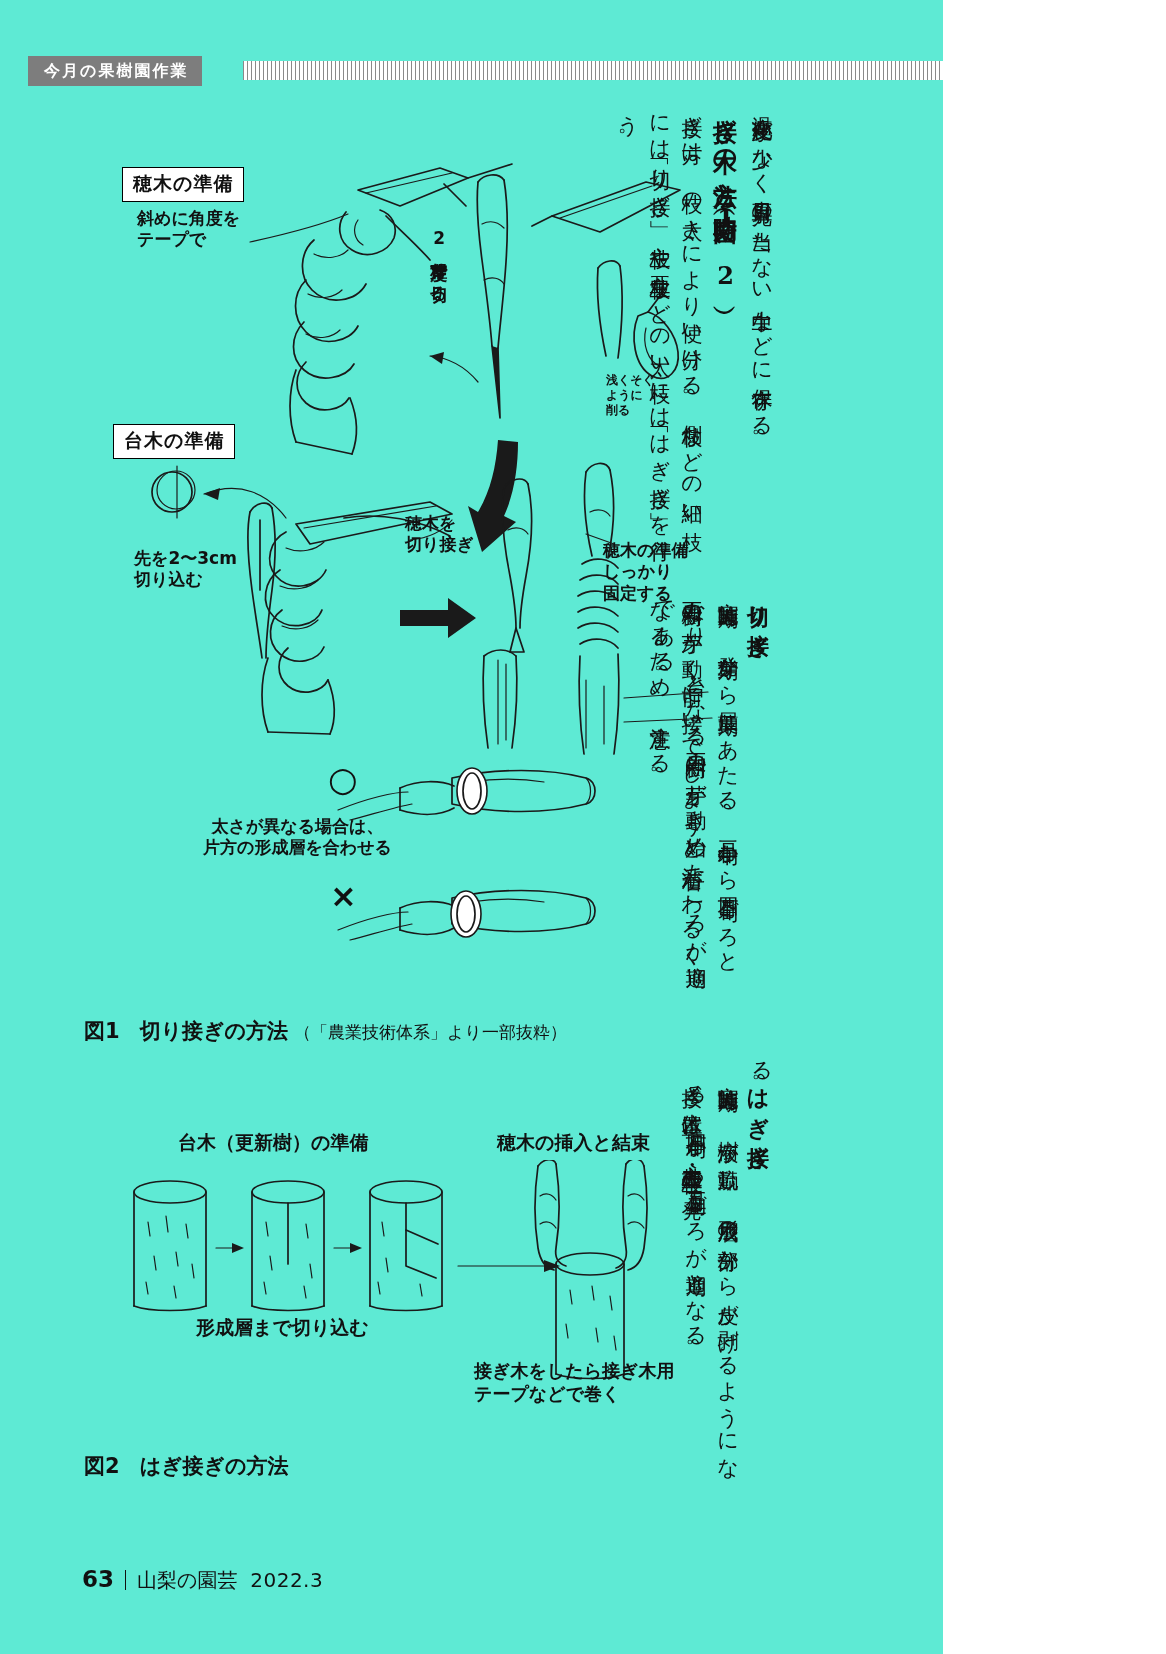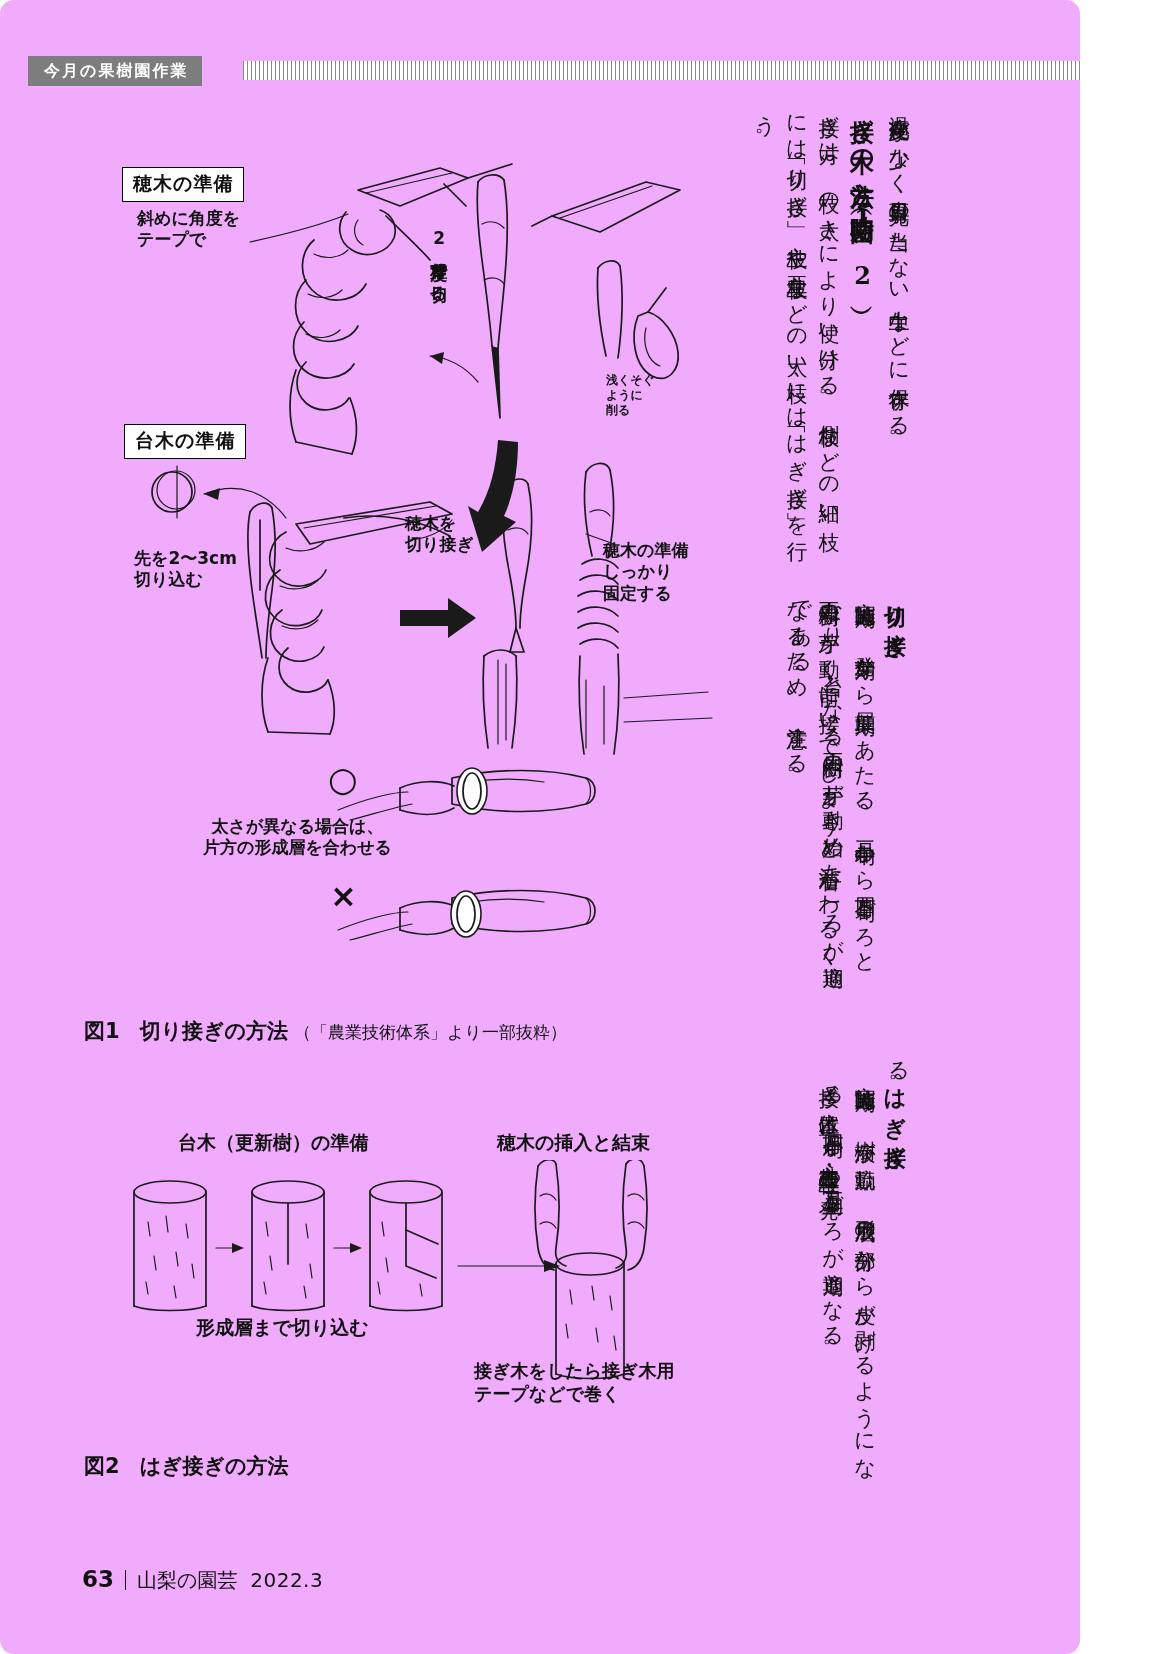--- a/index.html
+++ b/index.html
@@ -6,25 +6,24 @@
     margin: 0;
     padding: 0;
     background: #ffffff;
   }
   body {
     font-family: "Liberation Sans", "DejaVu Sans", sans-serif;
     color: #111111;
   }
   #page {
     position: relative;
-    width: 1080px;
+    width: 943px;
     height: 1654px;
-    background: #f0abfc;
+    background: #5eead4;
     overflow: hidden;
-    border-radius: 14px;
   }
 
   
   #header-band {
     position: absolute;
     left: 0;
     top: 56px;
     width: 1166px;
     height: 30px;
   }
@@ -321,21 +320,21 @@
 
   <div class="abs figlabel jp" style="left:137px; top:208px;">斜めに角度を
 テープで</div>
 
   <div class="abs figlabel jp" style="left:428px; top:228px; writing-mode:vertical-rl; text-orientation:upright; letter-spacing:1px;">2芽程度で切る</div>
 
   <div class="abs figlabel jp small" style="left:606px; top:373px;">浅くそぐ
 ように
 削る</div>
 
-  <div class="abs boxlabel jp" style="left:124px; top:424px;">台木の準備</div>
+  <div class="abs boxlabel jp" style="left:113px; top:424px;">台木の準備</div>
 
   <div class="abs figlabel jp" style="left:134px; top:548px;">先を2〜3cm
 切り込む</div>
 
   <div class="abs figlabel jp" style="left:405px; top:513px;">穂木を
 切り接ぎ</div>
 
   <div class="abs figlabel jp" style="left:603px; top:540px;">穂木の準備
 しっかり
 固定する</div>

